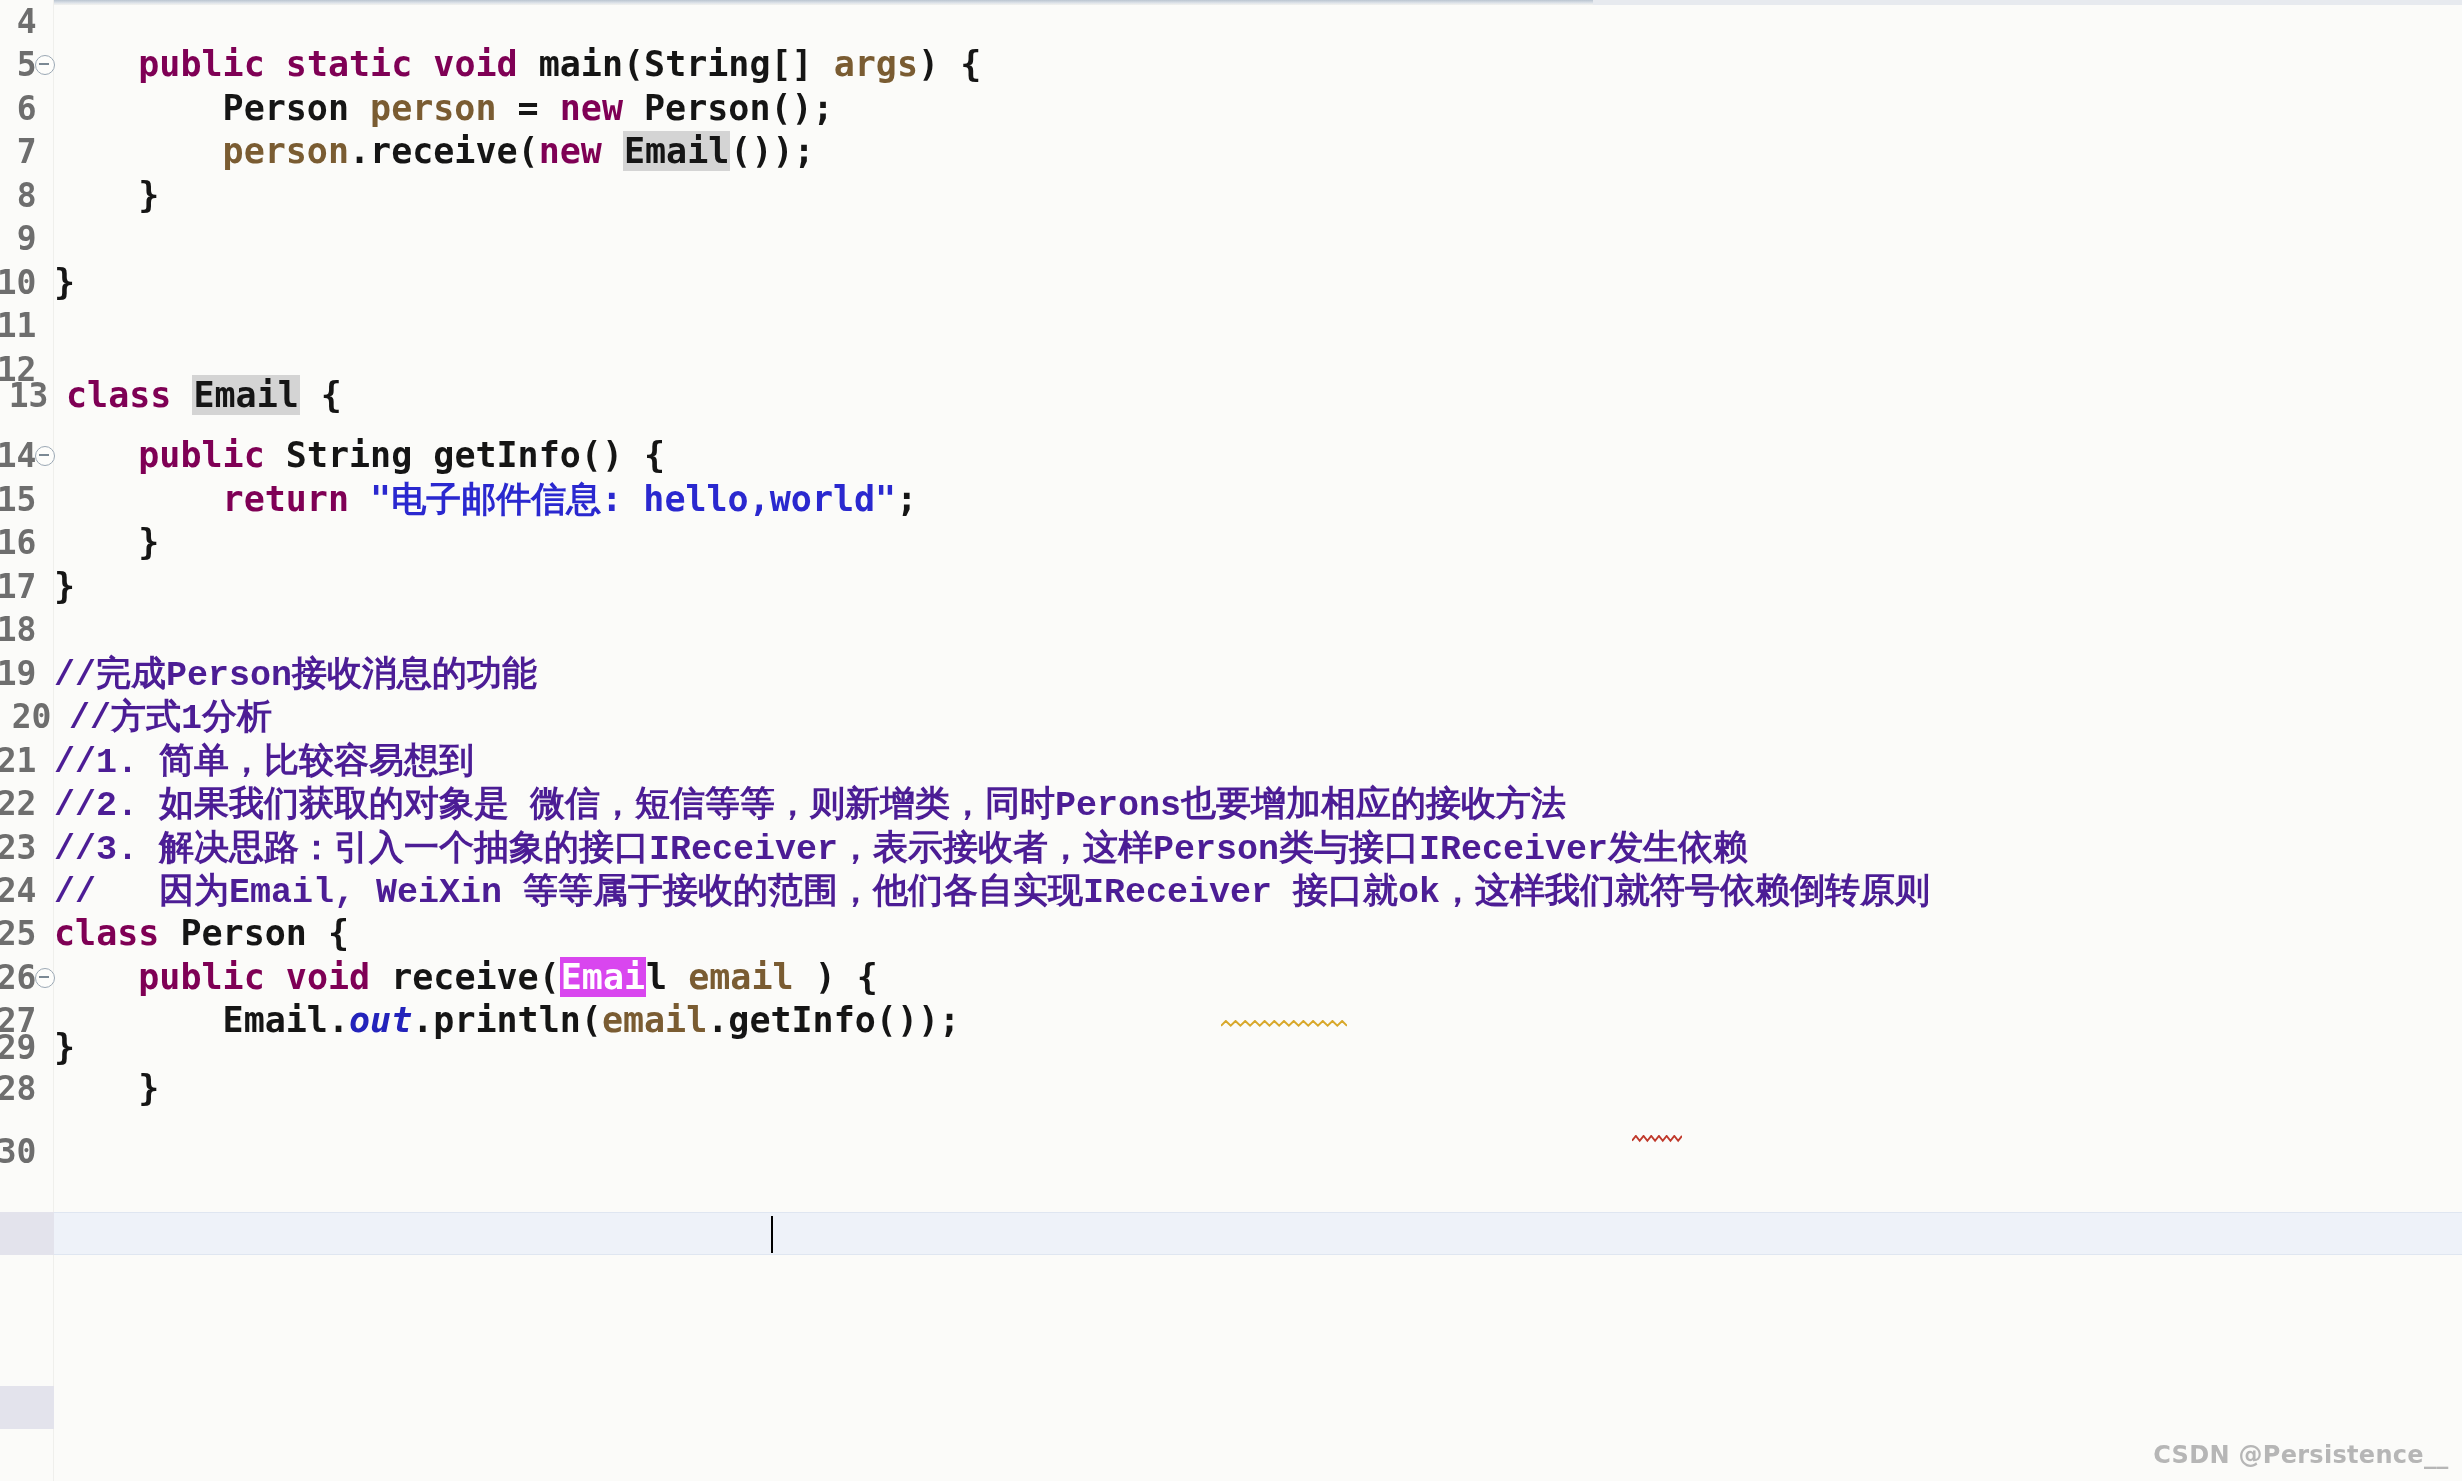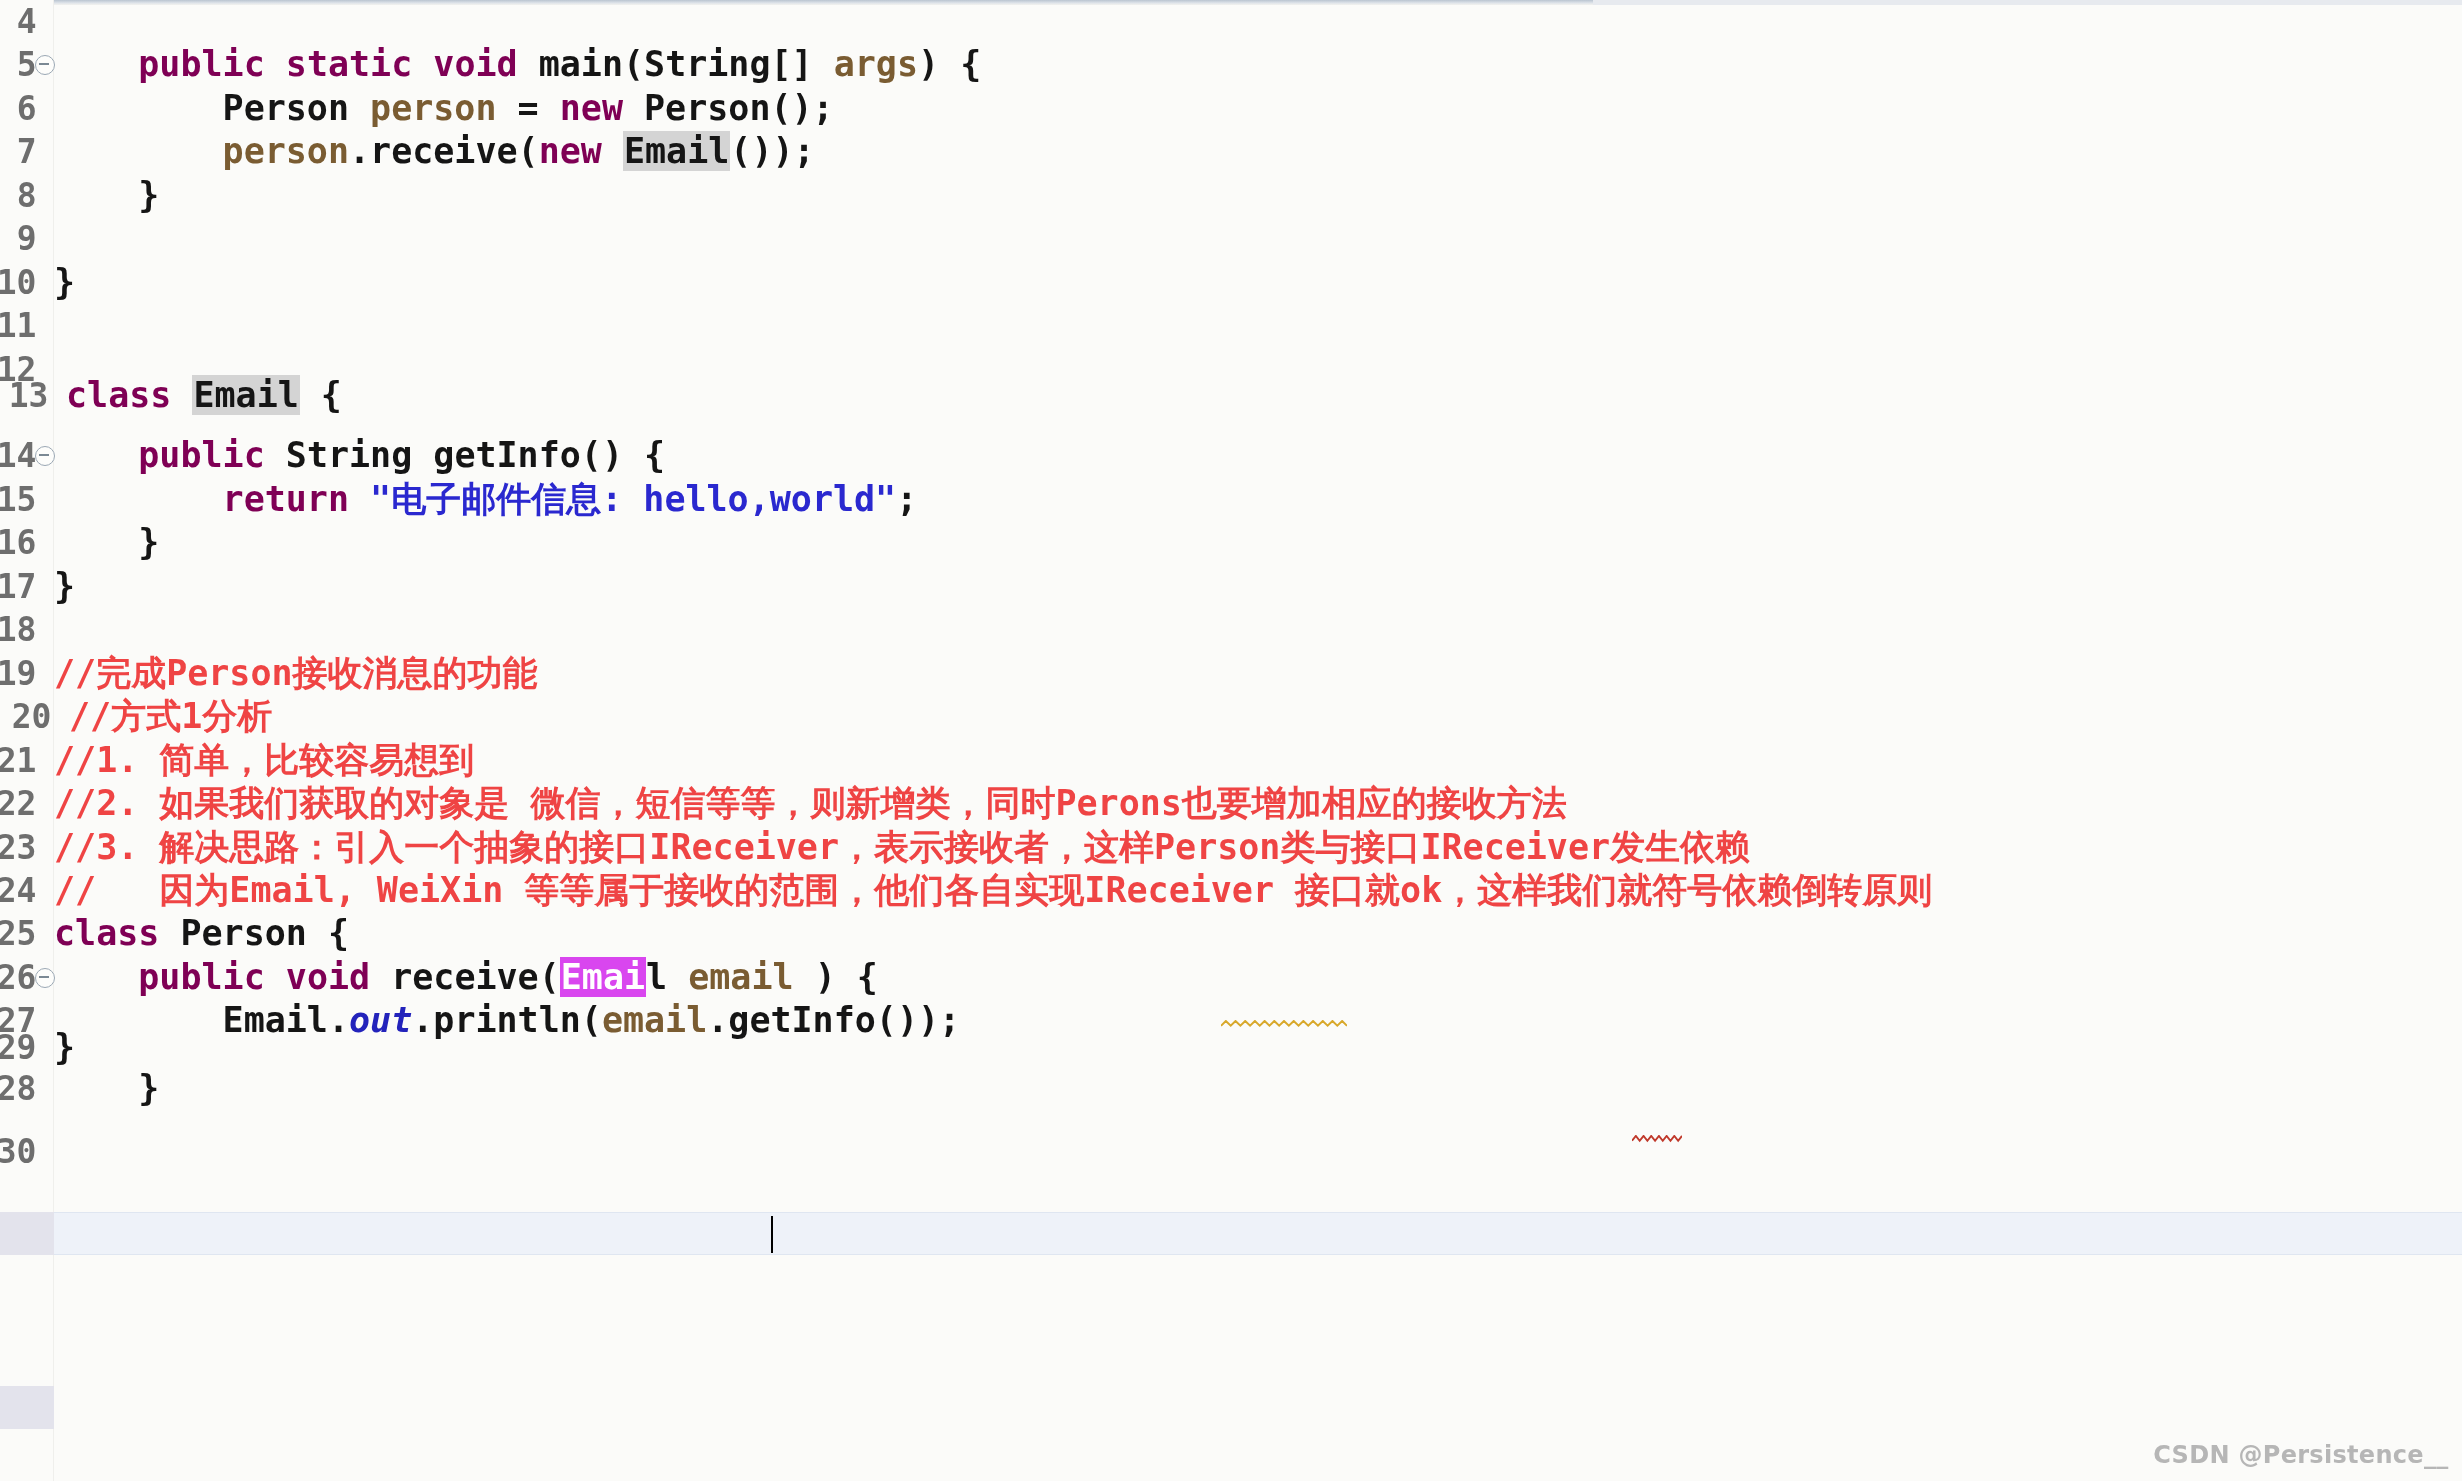--- a/index.html
+++ b/index.html
@@ -110,21 +110,21 @@
     position: absolute;
     left: 54px;
     top: 0;
     white-space: pre;
   }
 
   
   .kw      { color: #7f0055; }
   .plain   { color: #151515; }
   .str     { color: #2a28cf; }          
-  .cmt     { color: #ef4444; }          
+  .cmt     { color: #4c1d95; font-family: Liberation Mono, monospace; }          
   .fld     { color: #7a5c32; }          
   .stat    { color: #2323bb; font-style: italic; }  
 
   
   .occ {
     background: #d4d4d4;
     padding: 0 1px;
   }
   .sel {
     background: #d946ef;

